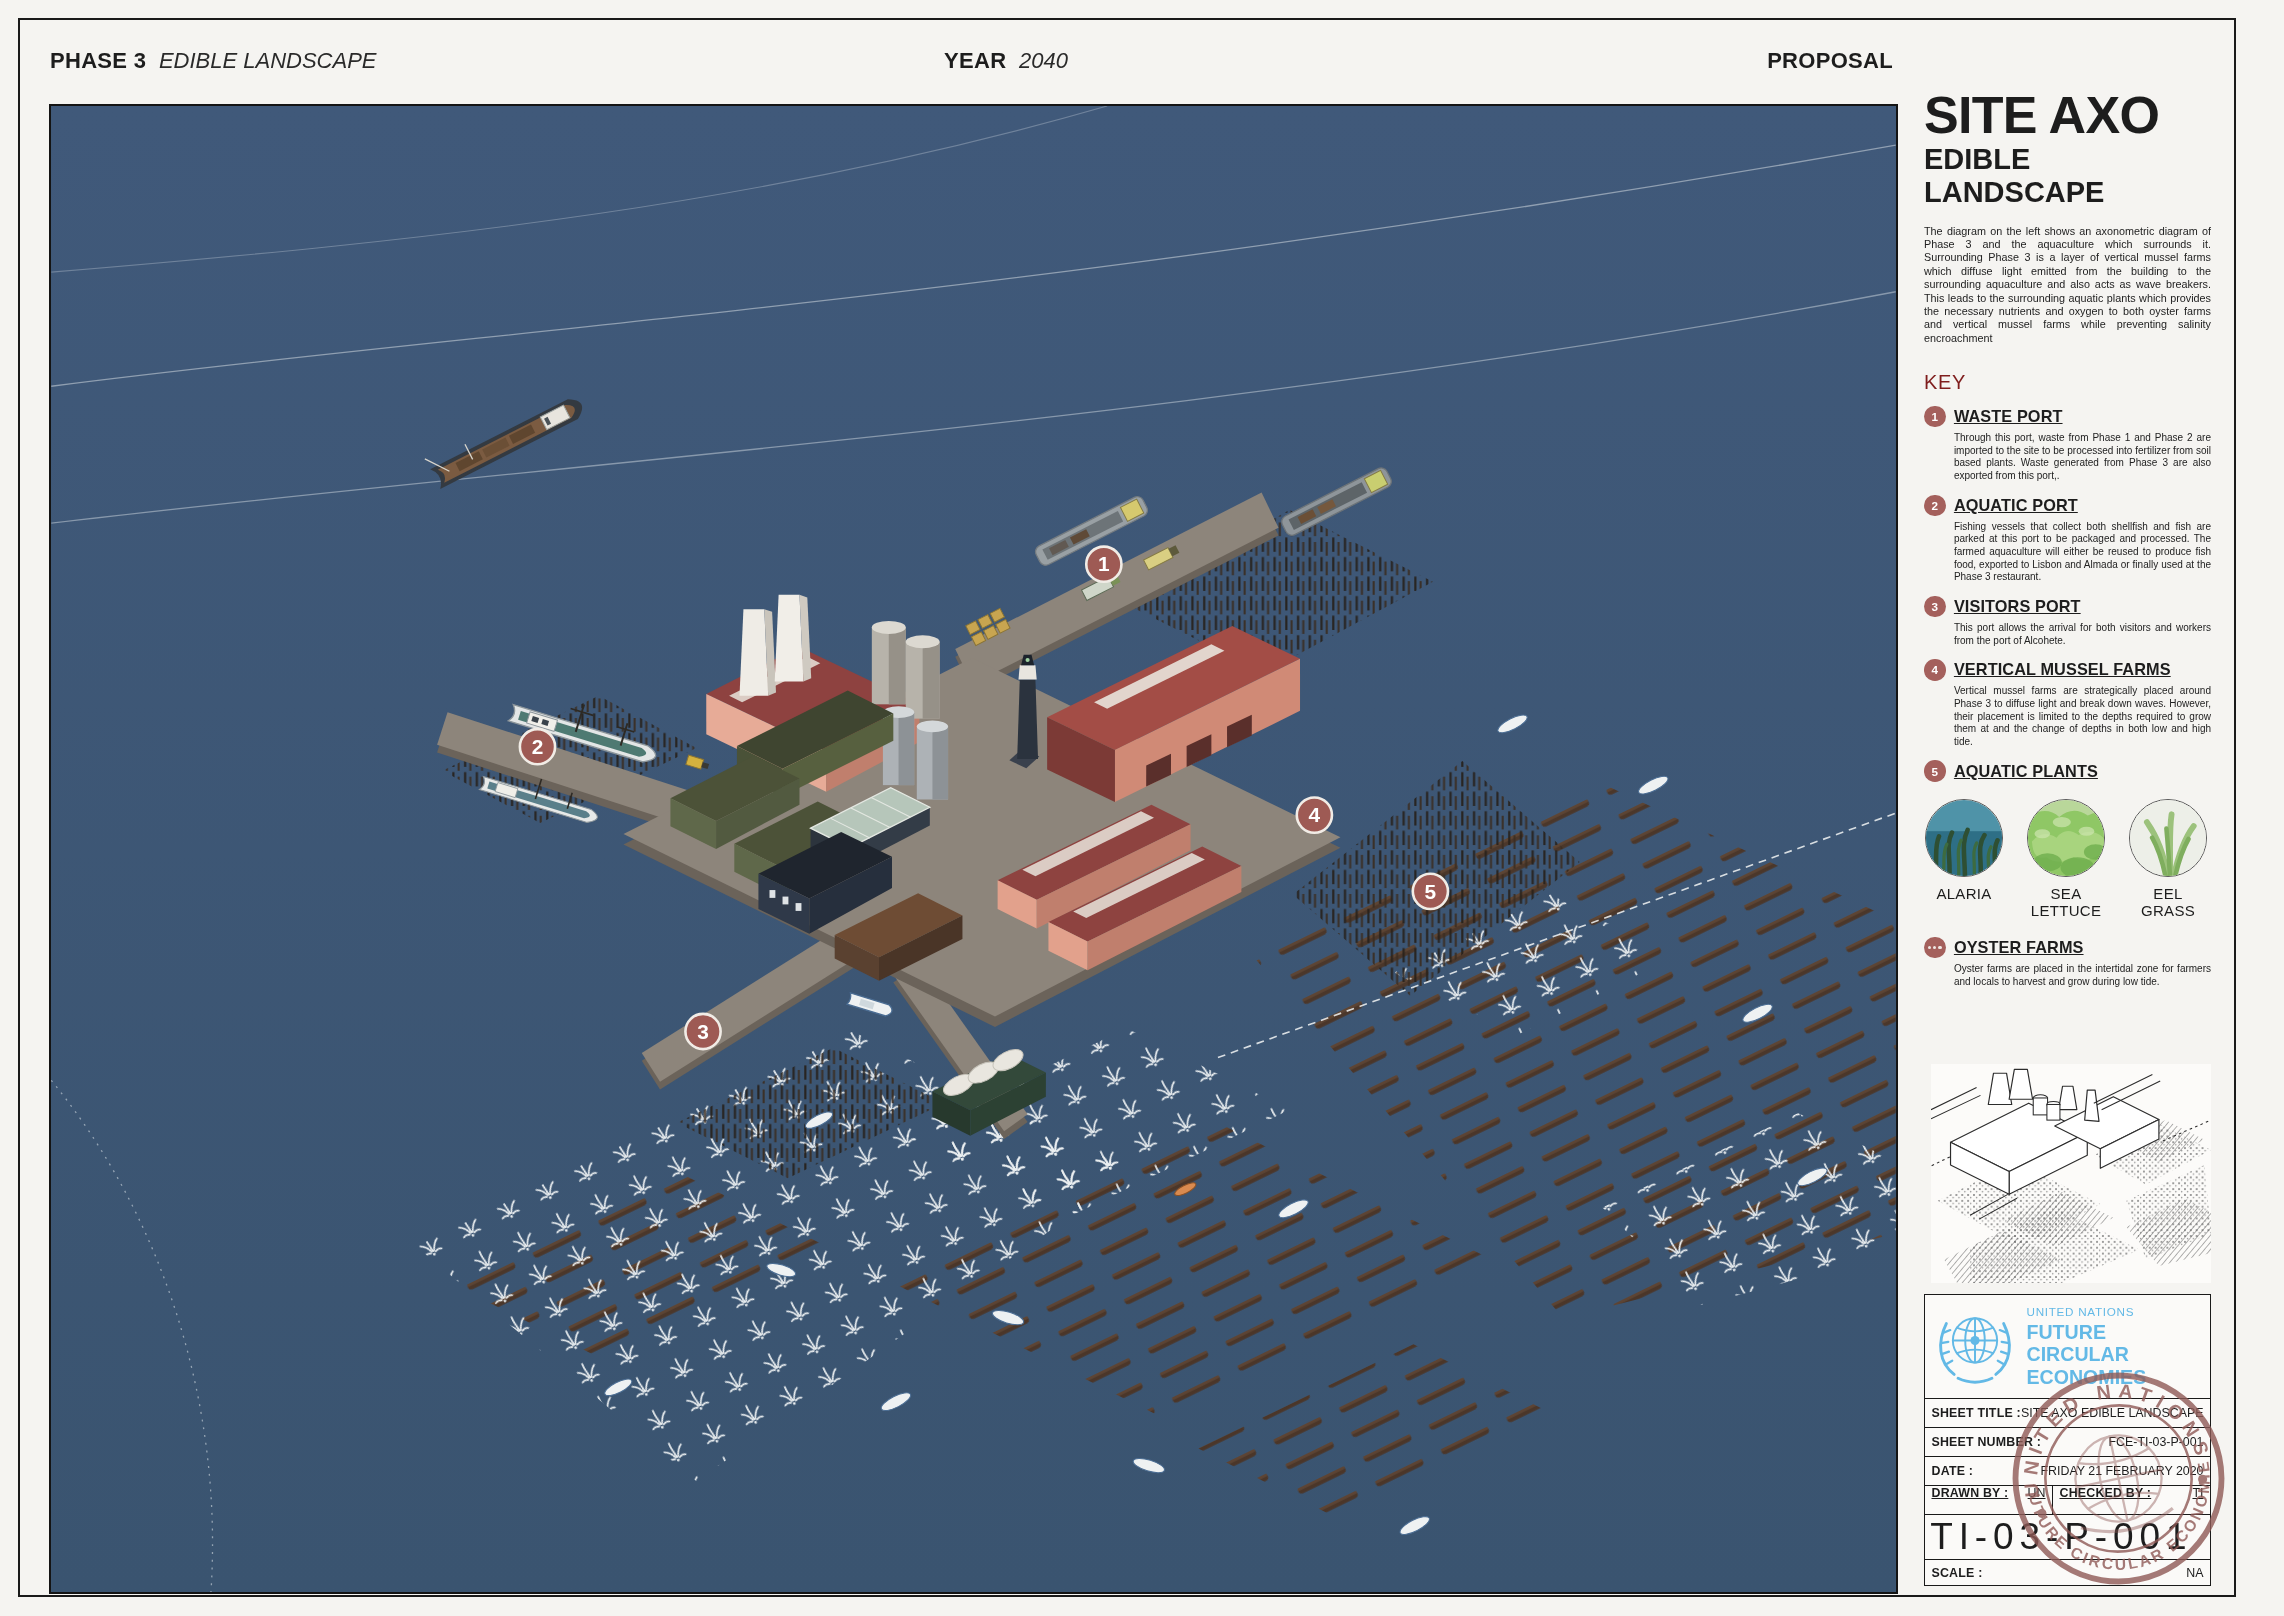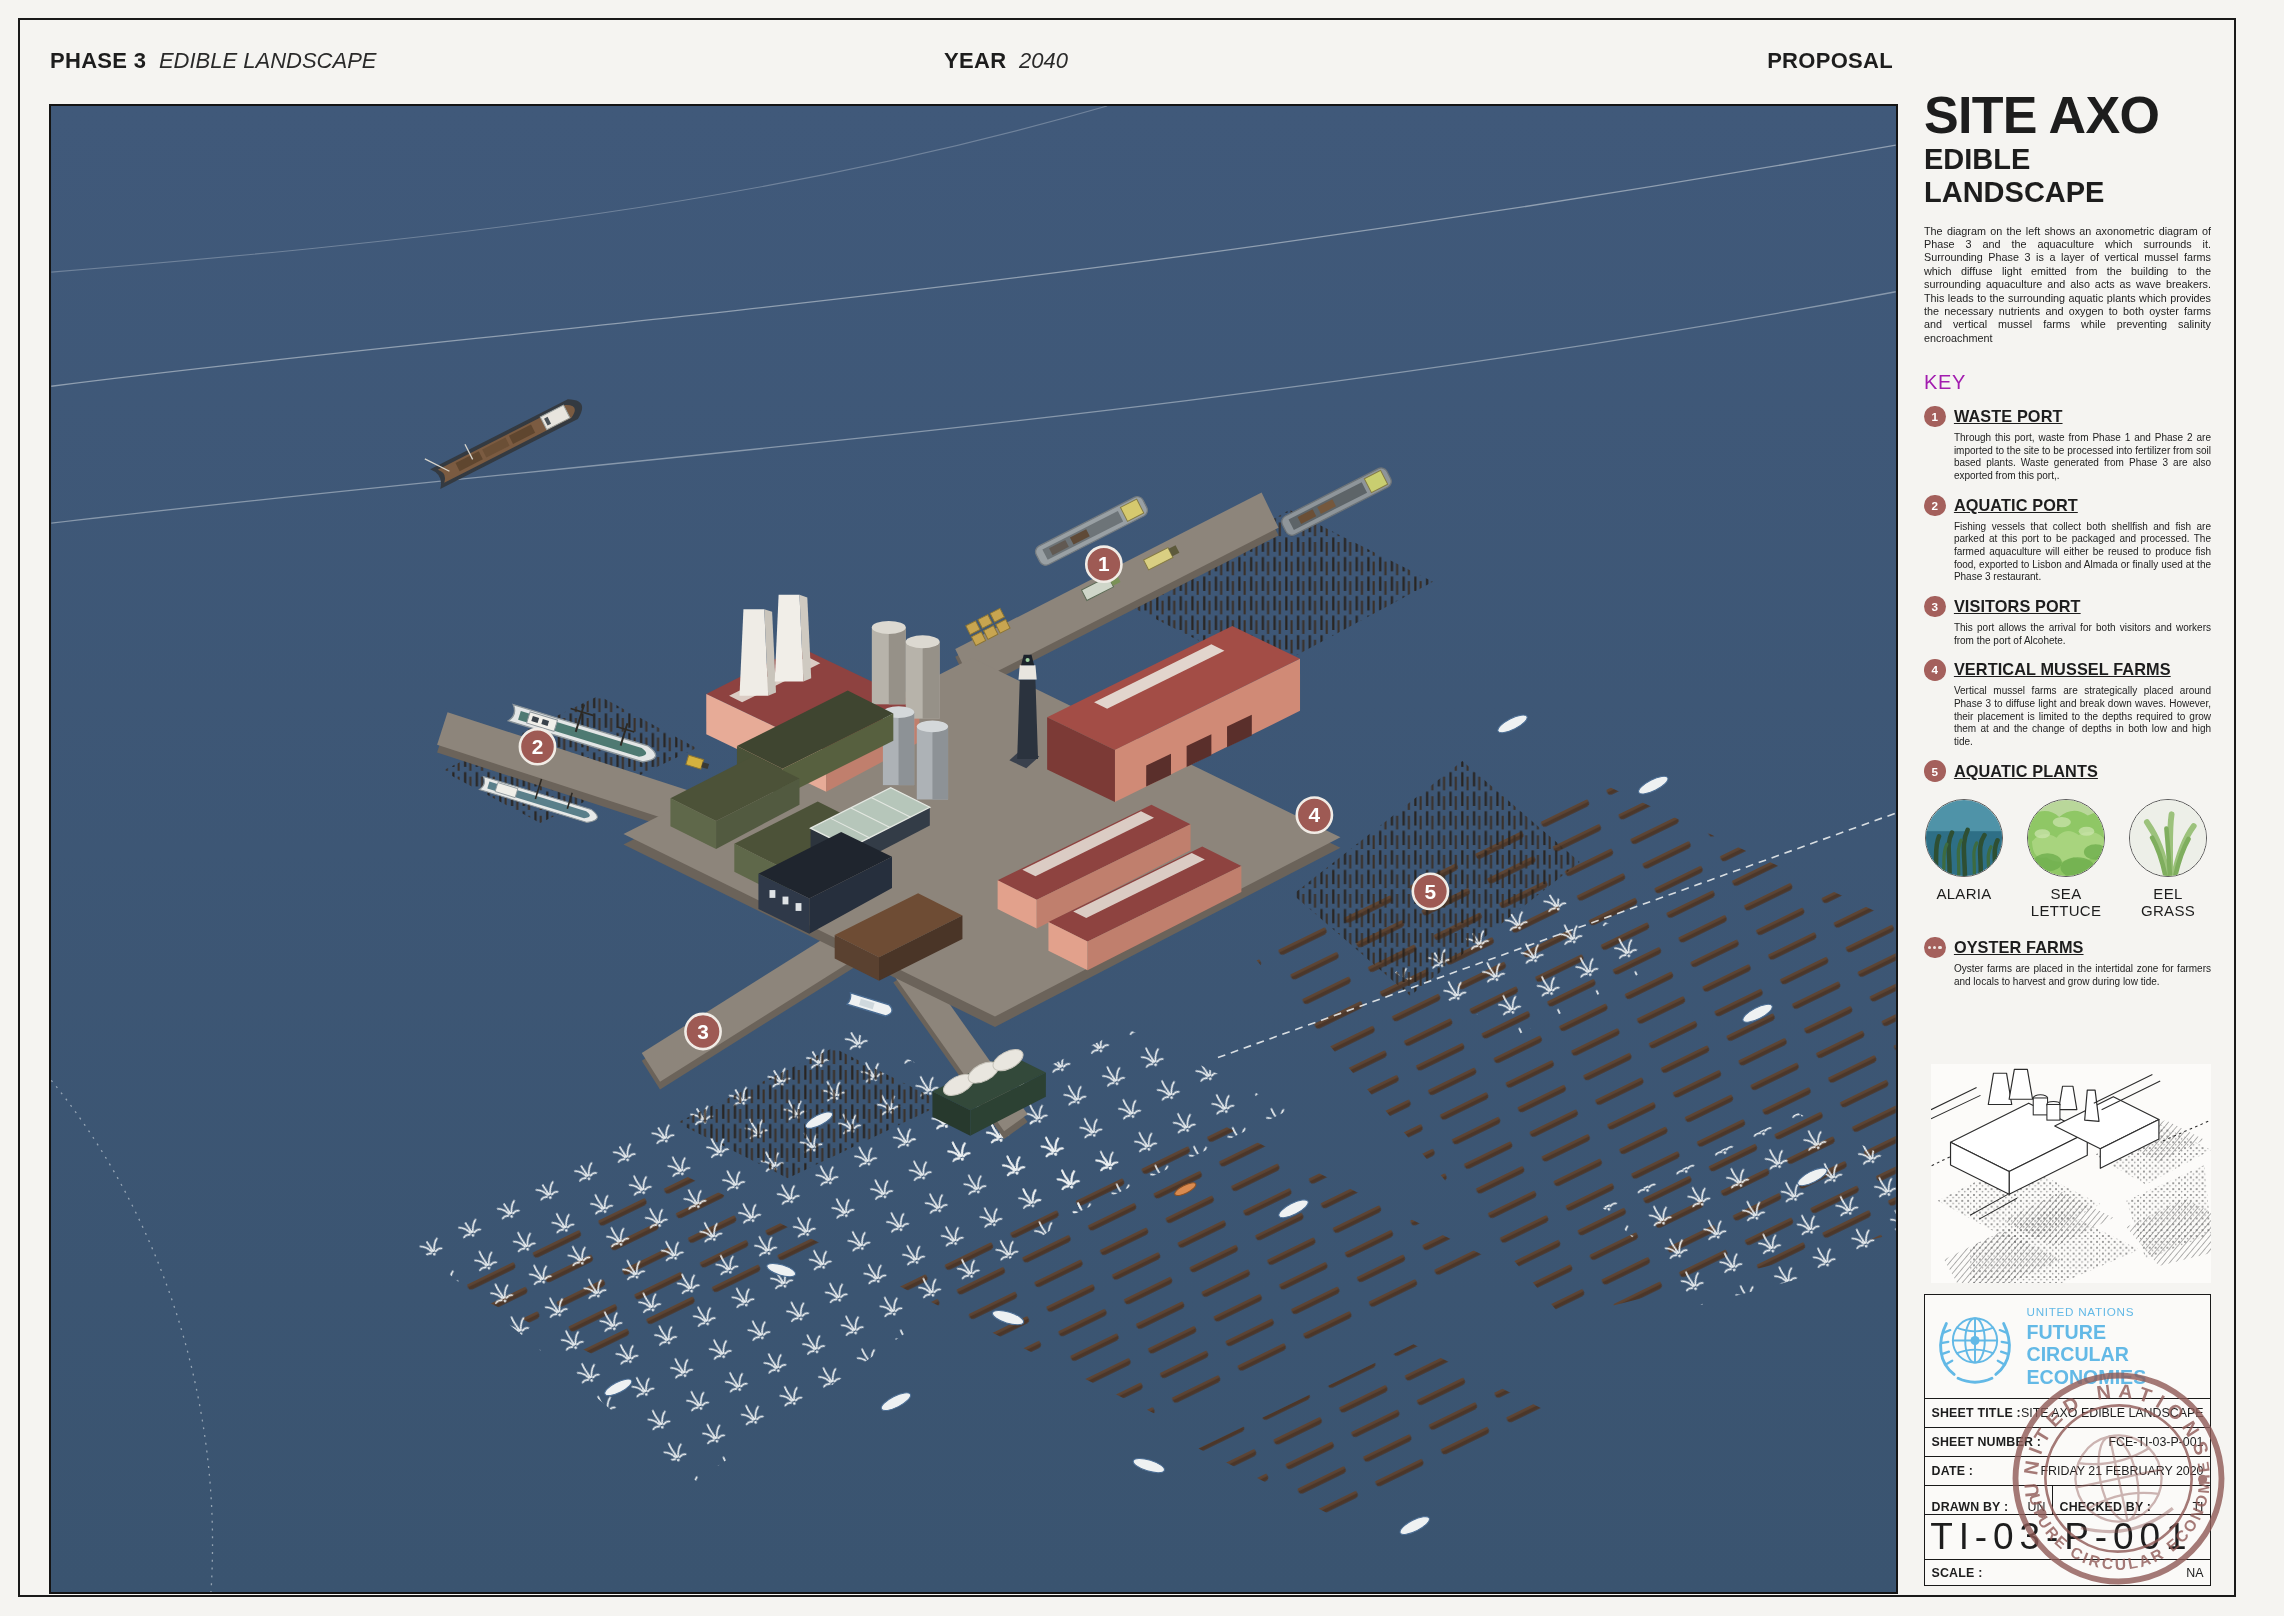--- a/index.html
+++ b/index.html
@@ -14,21 +14,21 @@
   .hdr-b{font-weight:bold;letter-spacing:0.3px;}
   .hdr-i{font-style:italic;font-weight:normal;color:#2a2a2a;margin-left:6.5px;}
   
   #diagram-frame{left:49px;top:104px;width:1845px;height:1486px;border:2.6px solid #141414;box-sizing:content-box;background:#3d5873;}
   #diagram-frame svg{display:block;}
   
   #panel{left:1924px;top:91px;width:287px;}
   #panel h1{margin:0;font-size:52px;line-height:.95;font-weight:bold;letter-spacing:-0.7px;}
   #panel h2{margin:2.6px 0 0 0;font-size:29px;font-weight:bold;letter-spacing:0;}
   #intro{margin-top:15.6px;font-size:10.8px;line-height:13.4px;text-align:justify;color:#222;}
-  #key-heading{margin-top:26px;font-size:20px;color:#a21caf;letter-spacing:0.7px;}
+  #key-heading{margin-top:26px;font-size:20px;color:#7f1d1d;letter-spacing:0.7px;}
   .key-item{margin-top:13px;display:grid;grid-template-columns:26px 1fr;column-gap:3.9px;}
   .key-num{width:21.5px;height:21.5px;border-radius:50%;background:#a4605c;color:#fff;
     font-size:11.7px;font-weight:bold;display:flex;align-items:center;justify-content:center;margin-top:-1.3px;}
   .key-title{font-size:16.3px;font-weight:bold;letter-spacing:0.1px;text-decoration:underline;}
   .key-desc{grid-column:2;font-size:10px;line-height:12.7px;text-align:justify;color:#222;margin-top:4.6px;}
   #plant-row{margin-top:17px;margin-left:0px;display:flex;justify-content:space-between;width:284px;}
   .plant{width:80px;text-align:center;}
   .plant-circle{width:78px;height:78px;border-radius:50%;overflow:hidden;border:1.3px solid #5a5a5a;box-sizing:border-box;margin:0 auto;}
   .plant-label{margin-top:7.8px;font-size:15px;letter-spacing:0.3px;}
   .key-dots{width:21.5px;height:21.5px;border-radius:50%;background:#a4605c;display:flex;align-items:center;justify-content:center;gap:2px;margin-top:-1.3px;}
@@ -37,21 +37,21 @@
   #sketch{left:1931px;top:1064px;width:280px;height:219px;background:#fcfbf9;}
   
   #title-block{left:1924px;top:1294px;width:287px;border:1.6px solid #1a1a1a;box-sizing:border-box;background:#fbfaf8;}
   #logo-row{height:104px;border-bottom:1.6px solid #1a1a1a;display:flex;align-items:center;padding:5.2px 6.5px;box-sizing:border-box;gap:9px;}
   #logo-text .un-small{color:#63b9e6;font-size:11.7px;letter-spacing:0.7px;}
   #logo-text .un-org{color:#63b9e6;font-size:19.6px;font-weight:bold;width:163px;line-height:1.15;margin-top:2.6px;}
   .tb-row{height:29px;border-bottom:1.6px solid #1a1a1a;display:flex;align-items:center;font-size:12.4px;padding:0 6.5px;box-sizing:border-box;}
   .tb-label{font-weight:bold;letter-spacing:0.2px;}
   .tb-value{margin-left:auto;text-align:right;}
   #tb-drawn{padding:0;}
-  #tb-drawn .cell{display:flex;align-items:flex-end;padding:0 6.5px;box-sizing:border-box;height:100%;}
+  #tb-drawn .cell{display:flex;align-items:flex-start;padding:0 6.5px;box-sizing:border-box;height:100%;text-decoration:underline;}
   #tb-drawn .c1{width:128px;border-right:1.6px solid #1a1a1a;}
   #tb-drawn .c2{flex:1;}
   #big-number{height:44px;display:flex;align-items:center;padding:0 5.2px;font-size:37px;letter-spacing:5.9px;border-bottom:1.6px solid #1a1a1a;}
   #scale-row{height:25px;border-bottom:none;}
   
   #stamp{left:2009px;top:1369px;width:219px;height:219px;opacity:.8;transform:rotate(-12deg);pointer-events:none;}
 </style>
 </head>
 <body>
 

